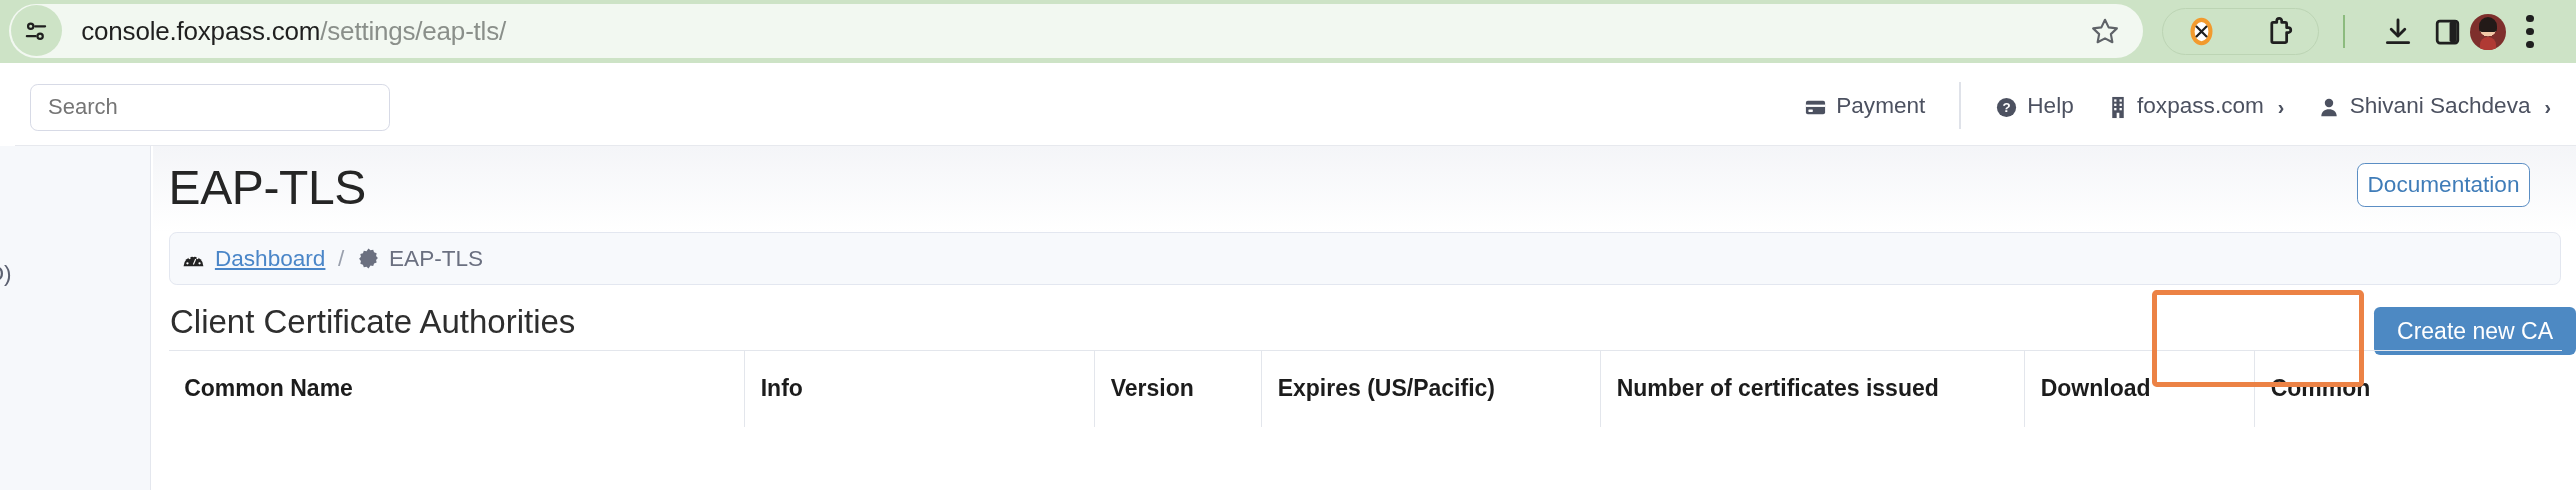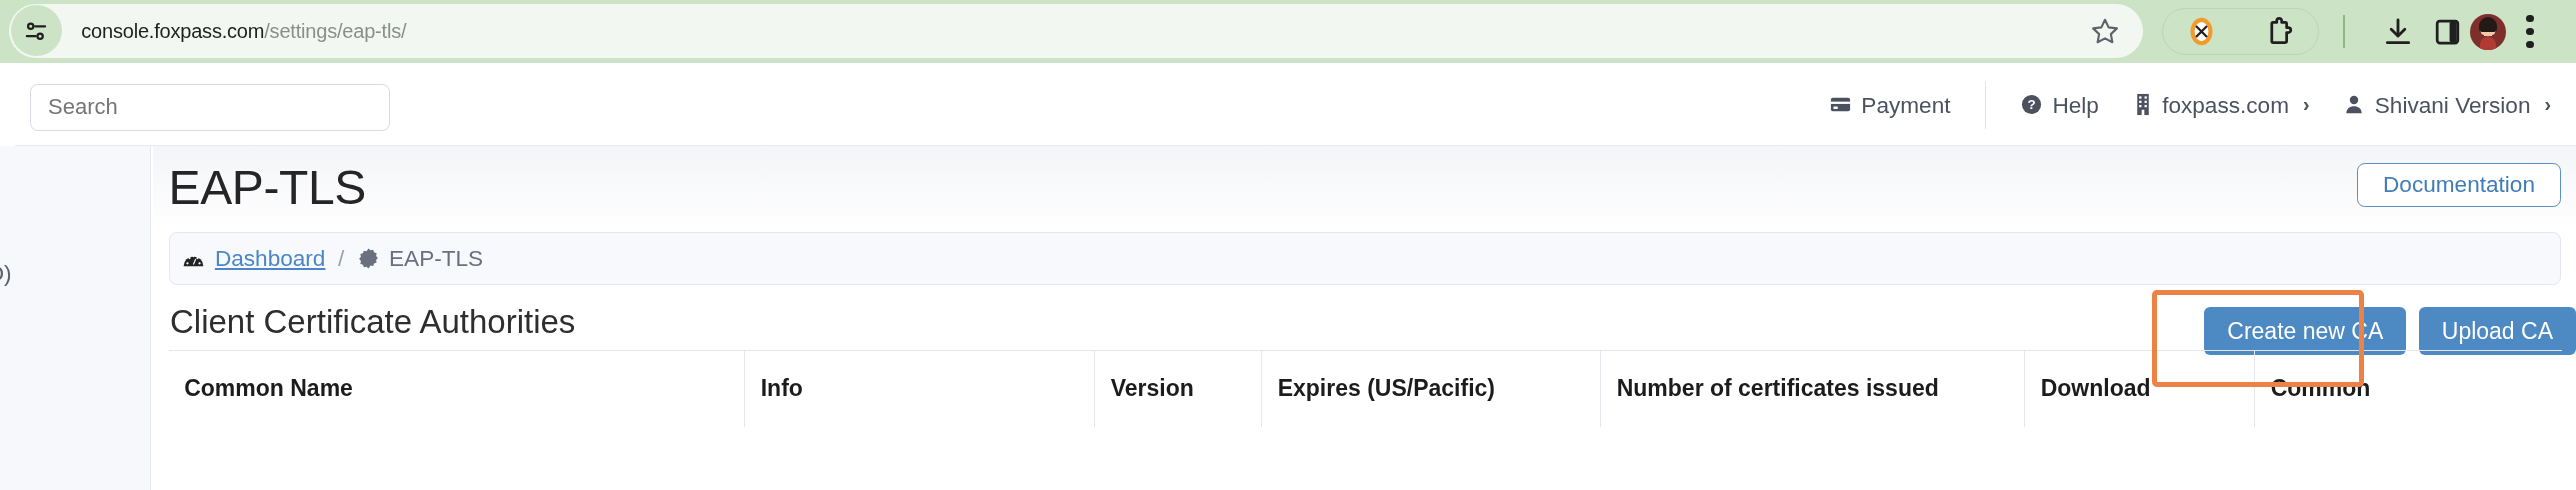--- a/index.html
+++ b/index.html
@@ -26,21 +26,21 @@
   #site-settings-badge {
     position: absolute; left: 1.6px; top: 1.6px;
     width: 51px; height: 51px;
     border-radius: 50%;
     background: #cde3c6;
     display: flex; align-items: center; justify-content: center;
   }
   #url-text {
     position: absolute; left: 72px; top: 50%;
     transform: translateY(-50%);
-    font-size: 20px; color: #1f1f1f;
+    font-size: 26px; color: #1f1f1f;
     white-space: nowrap; letter-spacing: -0.2px;
   }
   #url-text .path { color: #8a8f8a; }
   #bookmark-star {
     position: absolute; right: 23px; top: 50%;
     transform: translateY(-50%);
     width: 30px; height: 30px;
   }
   #ext-group {
     position: absolute; left: 2162px; top: 7.8px;
@@ -101,21 +101,21 @@
     font-family: "Liberation Sans", sans-serif;
     background: #fff; outline: none;
   }
   #header-right {
     position: absolute; right: 23px; top: 0;
     height: 81px;
     display: flex; align-items: center;
     gap: 0px;
   }
   .hdr-item {
-    display: flex; align-items: flex-start; gap: 9.3px;
+    display: flex; align-items: flex-end; gap: 9.3px;
     font-size: 22.6px; color: #4c5160;
     white-space: nowrap;
     padding: 0 17px;
   }
   .hdr-sep {
     width: 1.6px; height: 47px; background: #dfe2e9;
     margin: 0 17px;
   }
   .chev { font-size: 19.5px; font-weight: bold; margin-left: 4.7px; color:#4c5160; }
 
@@ -143,21 +143,21 @@
     width: 2423px; height: 86px;
     background: linear-gradient(180deg,#f4f5f8 0%, #ffffff 100%);
   }
   #page-title {
     position: absolute; left: 15.6px; top: 14px;
     font-size: 48px; color: #252525; font-weight: normal;
     letter-spacing: -0.4px;
   }
   #documentation-button {
     position: absolute; left: 2204px; top: 17px;
-    width: 204px; height: 44px;
+    width: 173px; height: 44px;
     border: 1.6px solid #5b8ec4;
     border-radius: 7.8px;
     background: #ffffff;
     color: #3f7cb8;
     font-size: 22.6px;
     font-family: "Liberation Sans", sans-serif;
     cursor: pointer;
   }
   #breadcrumb {
     position: absolute; left: 15.6px; top: 86px;
@@ -335,21 +335,21 @@
       <span class="chev">›</span>
     </div>
 
     <div class="hdr-item">
       <span style="display:flex;">
         <svg width="22" height="23" viewBox="0 0 24 24" fill="#4c5160">
           <circle cx="12" cy="7" r="4.6"></circle>
           <path d="M3.6 21.5c0-4.7 3.8-7.6 8.4-7.6s8.4 2.9 8.4 7.6z"></path>
         </svg>
       </span>
-      <span>Shivani Version</span>
+      <span>Shivani Sachdeva</span>
       <span class="chev">›</span>
     </div>
 
   </div>
 </div>
 
 <div id="sidebar">
   <div id="sidebar-item-sso">n (SSO)</div>
 </div>
 
@@ -382,21 +382,20 @@
         <path d="M12 1.6l2.1 1.9 2.8-.6.9 2.7 2.7.9-.6 2.8 1.9 2.1-1.9 2.1.6 2.8-2.7.9-.9 2.7-2.8-.6L12 22.4l-2.1-1.9-2.8.6-.9-2.7-2.7-.9.6-2.8L2.2 12.3l1.9-2.1-.6-2.8 2.7-.9.9-2.7 2.8.6z"></path>
       </svg>
     </span>
     <span class="bc-current">EAP-TLS</span>
   </div>
 
   <h2 id="section-title">Client Certificate Authorities</h2>
 
   <div id="action-buttons">
     <button class="btn-primary">Create new CA</button>
-    <button class="btn-primary">Upload CA</button>
   </div>
 
   <table id="ca-table">
     <colgroup>
       <col style="width:576px">
         <col style="width:350px">
         <col style="width:167px">
       <col style="width:339px">
         <col style="width:424px">
         <col style="width:230px">

